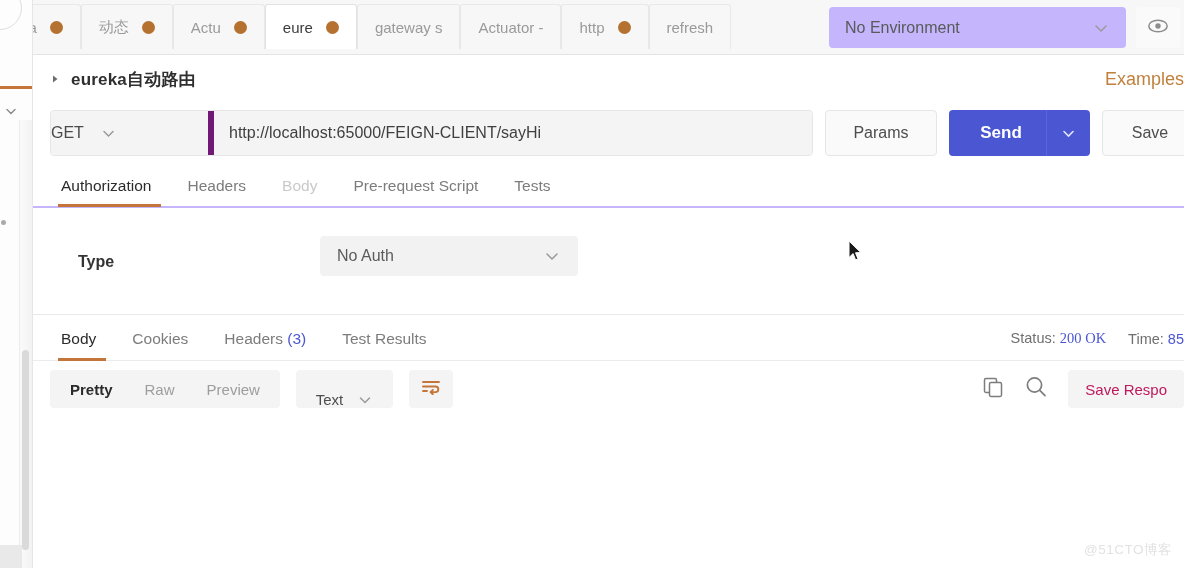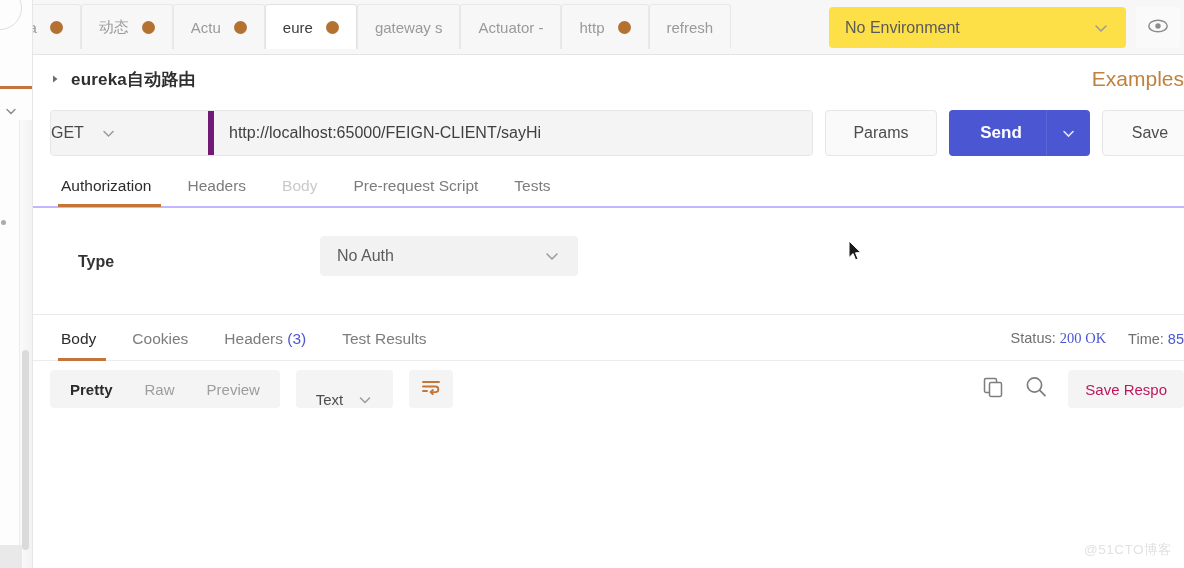--- a/index.html
+++ b/index.html
@@ -110,21 +110,21 @@
   .tab.first { margin-left: -30px; }
 
   .env-wrap {
     position: absolute; right: 0px; top: 0px;
     height: 55px;
     display: flex; align-items: center; gap: 10px;
     padding-right: 4px;
   }
   .env-select {
     width: 297px; height: 41px;
-    background: #fde047;
+    background: #c4b5fd;
     border-radius: 4px;
     display: flex; align-items: center;
     justify-content: space-between;
     padding: 0 16px;
     font-size: 16px;
     color: #5a5a5a;
   }
   .env-eye {
     width: 44px; height: 41px;
     background: #fafafa;
@@ -149,21 +149,21 @@
     display: flex; align-items: center;
   }
   .req-name {
     font-size: 17px; font-weight: bold;
     color: #2f2f2f;
     letter-spacing: .2px;
   }
   .examples {
     position: absolute; right: 0px; top: 50%;
     transform: translateY(-50%);
-    font-size: 21px;
+    font-size: 18px;
     color: #c0813f;
   }
 
   
   .urlrow {
     height: 60px;
     display: flex; align-items: center;
     padding: 0 0 0 17px;
     gap: 0;
   }

